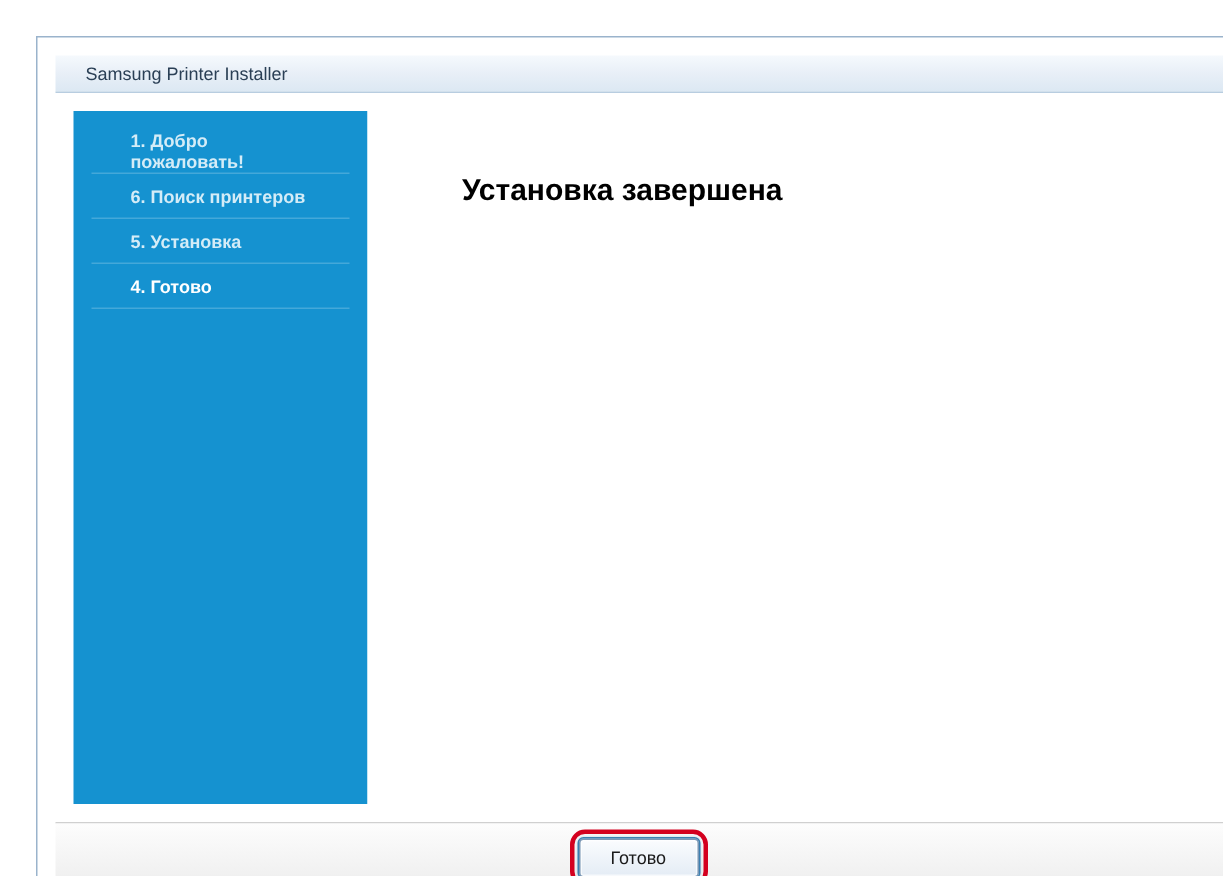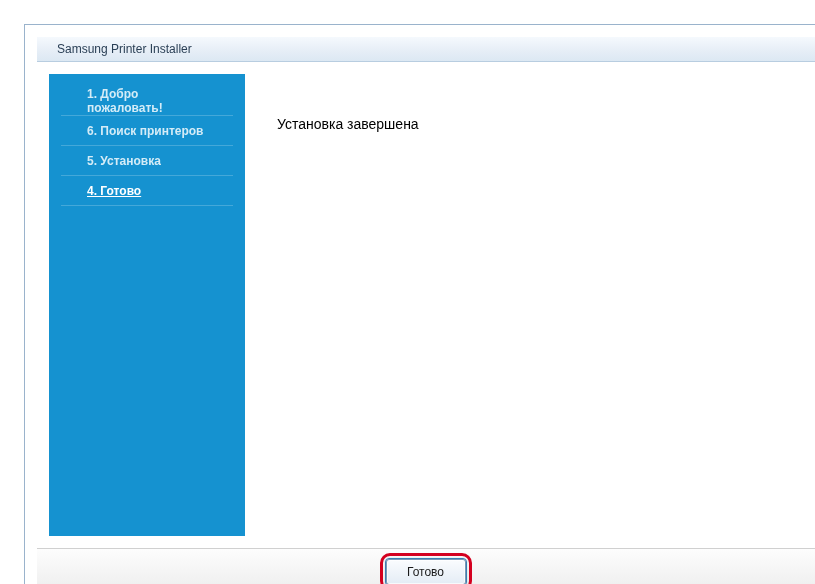--- a/index.html
+++ b/index.html
@@ -45,31 +45,31 @@
       align-items: center;
       padding-left: 14px;
       font-size: 12px;
       font-weight: bold;
       color: #d4ecf7;
       border-bottom: 1px solid #44a8d9;
       cursor: default;
     }
     .sidebar-item.active {
       color: #ffffff;
-      text-decoration: underline;
     }
     .main-panel {
       flex: 1;
       background: #ffffff;
       padding: 30px 20px 20px 20px;
     }
     .main-heading {
-      font-size: 14px;
-      font-weight: normal;
+      font-size: 20px;
+      font-weight: bold;
       color: #000;
+      margin-left: 31px;
     }
     .footer {
       height: 46px;
       background: linear-gradient(to bottom, #fdfdfd, #ececec);
       display: flex;
       align-items: center;
       justify-content: center;
       padding-right: 24px;
     }
     .highlight-wrap {

